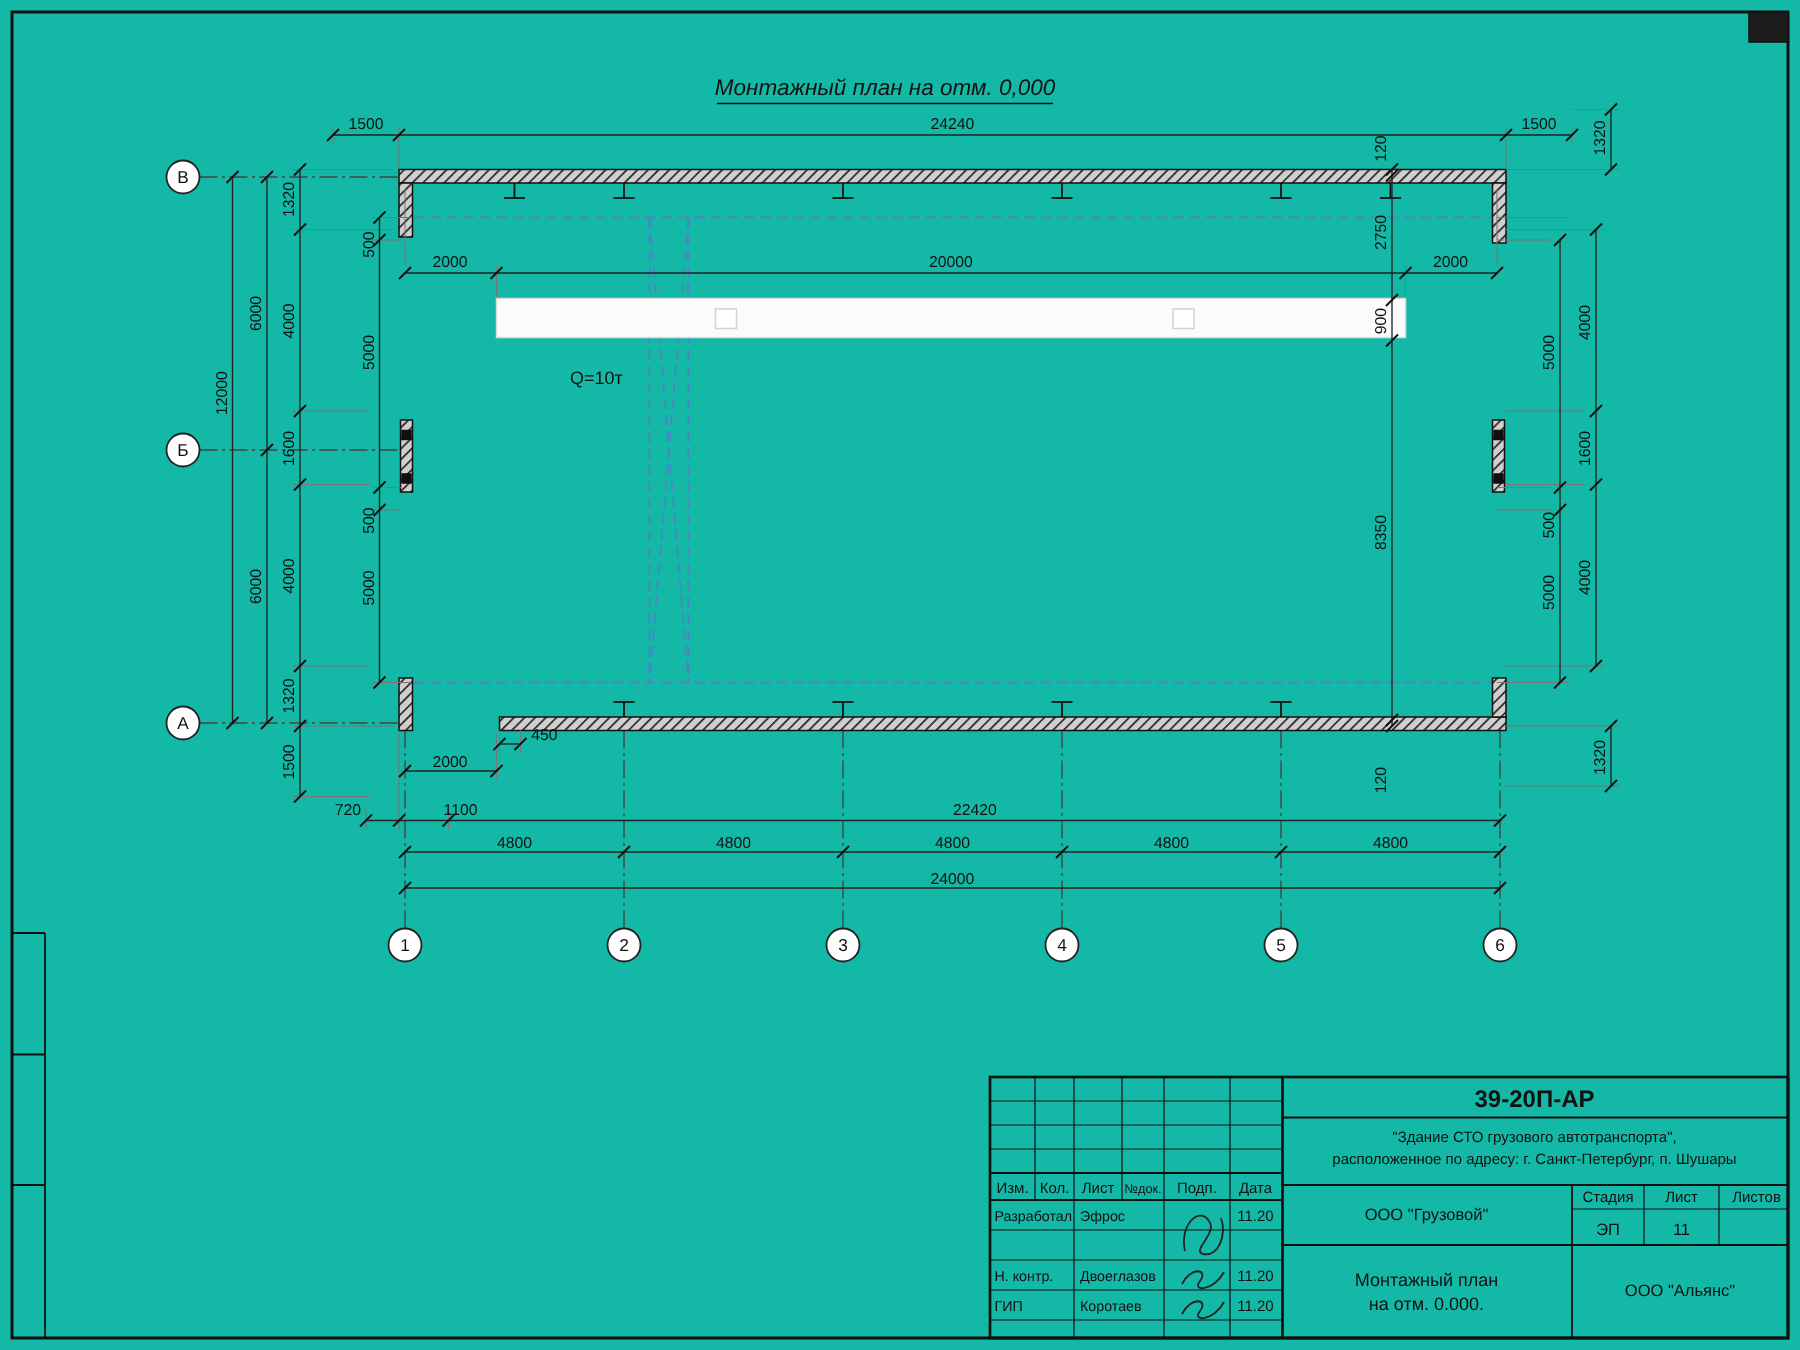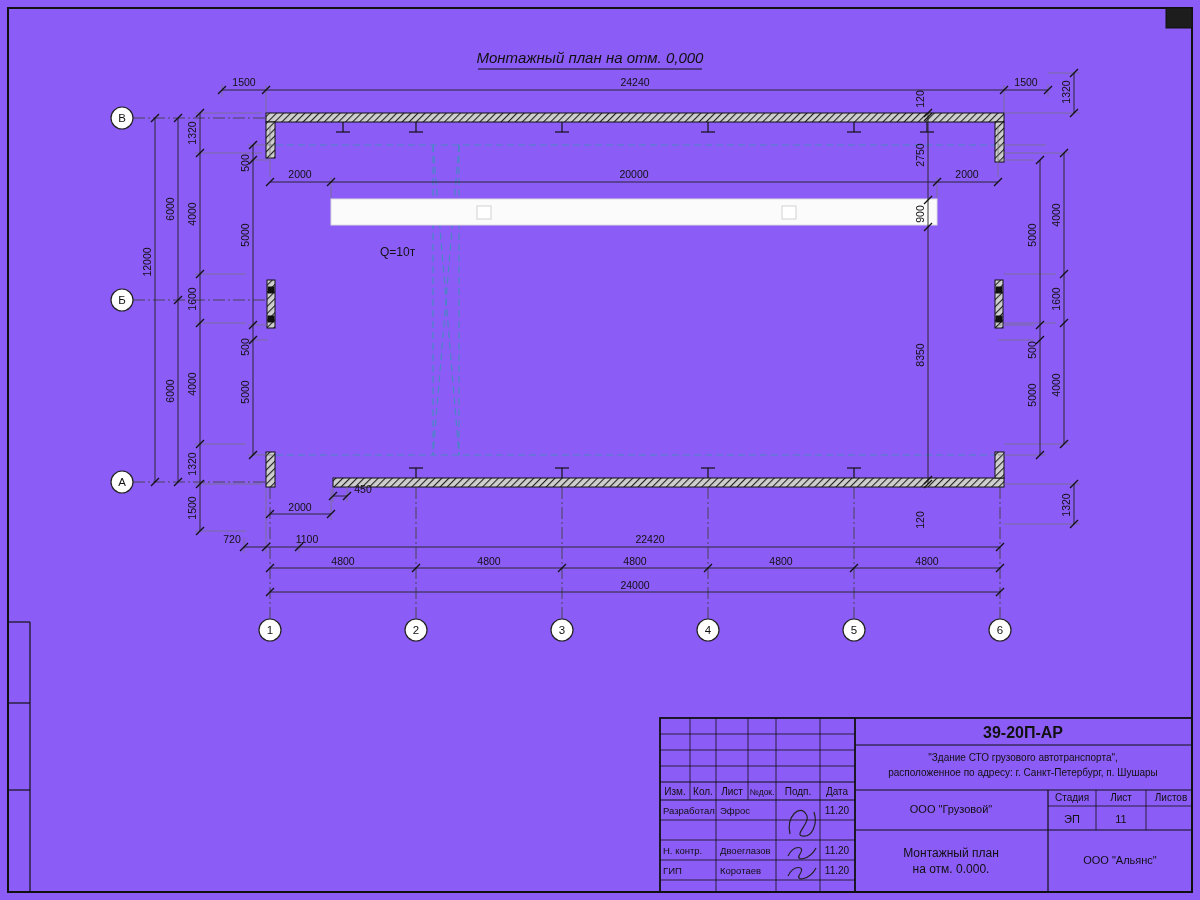--- a/index.html
+++ b/index.html
@@ -1,16 +1,16 @@
 <!DOCTYPE html>
 <html><head>
 <meta charset="utf-8">
 <style>
   html,body{margin:0;padding:0;background:#ffffff;}
-  .sheet{width:1200px;height:900px;position:relative;background:#8b5cf6;}
+  .sheet{width:1200px;height:900px;position:relative;background:#14b8a6;}
   svg{display:block;}
   text{font-family:"Liberation Sans", sans-serif; fill:#111;}
   .dim{font-size:10.5px;text-anchor:middle;}
   .ax{font-size:11.5px;text-anchor:middle;}
   .ttl{font-size:15px;font-style:italic;text-anchor:middle;}
   .tb{font-size:10px;text-anchor:middle;}
   .tbs{font-size:9.5px;}
   .tbnum{font-size:16px;text-anchor:middle;font-weight:bold;}
   .tbname{font-size:12px;text-anchor:middle;}
   .q{font-size:12px;}

